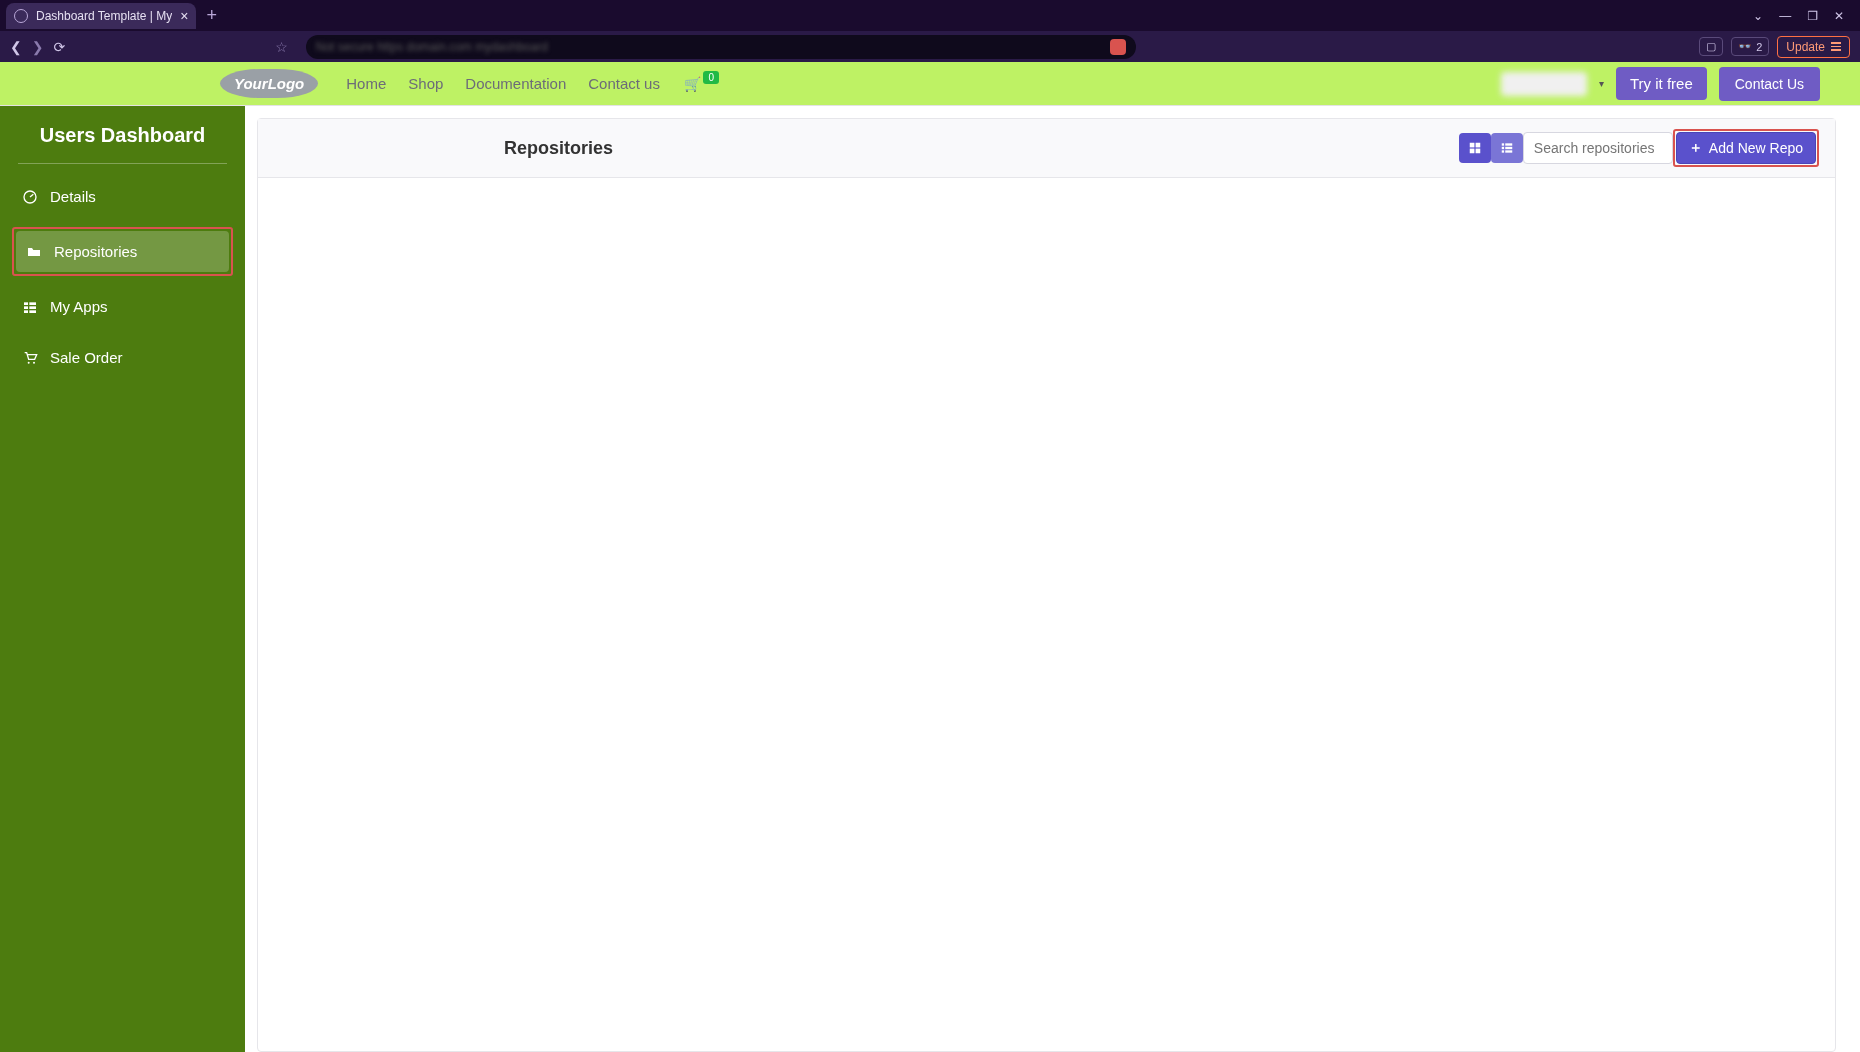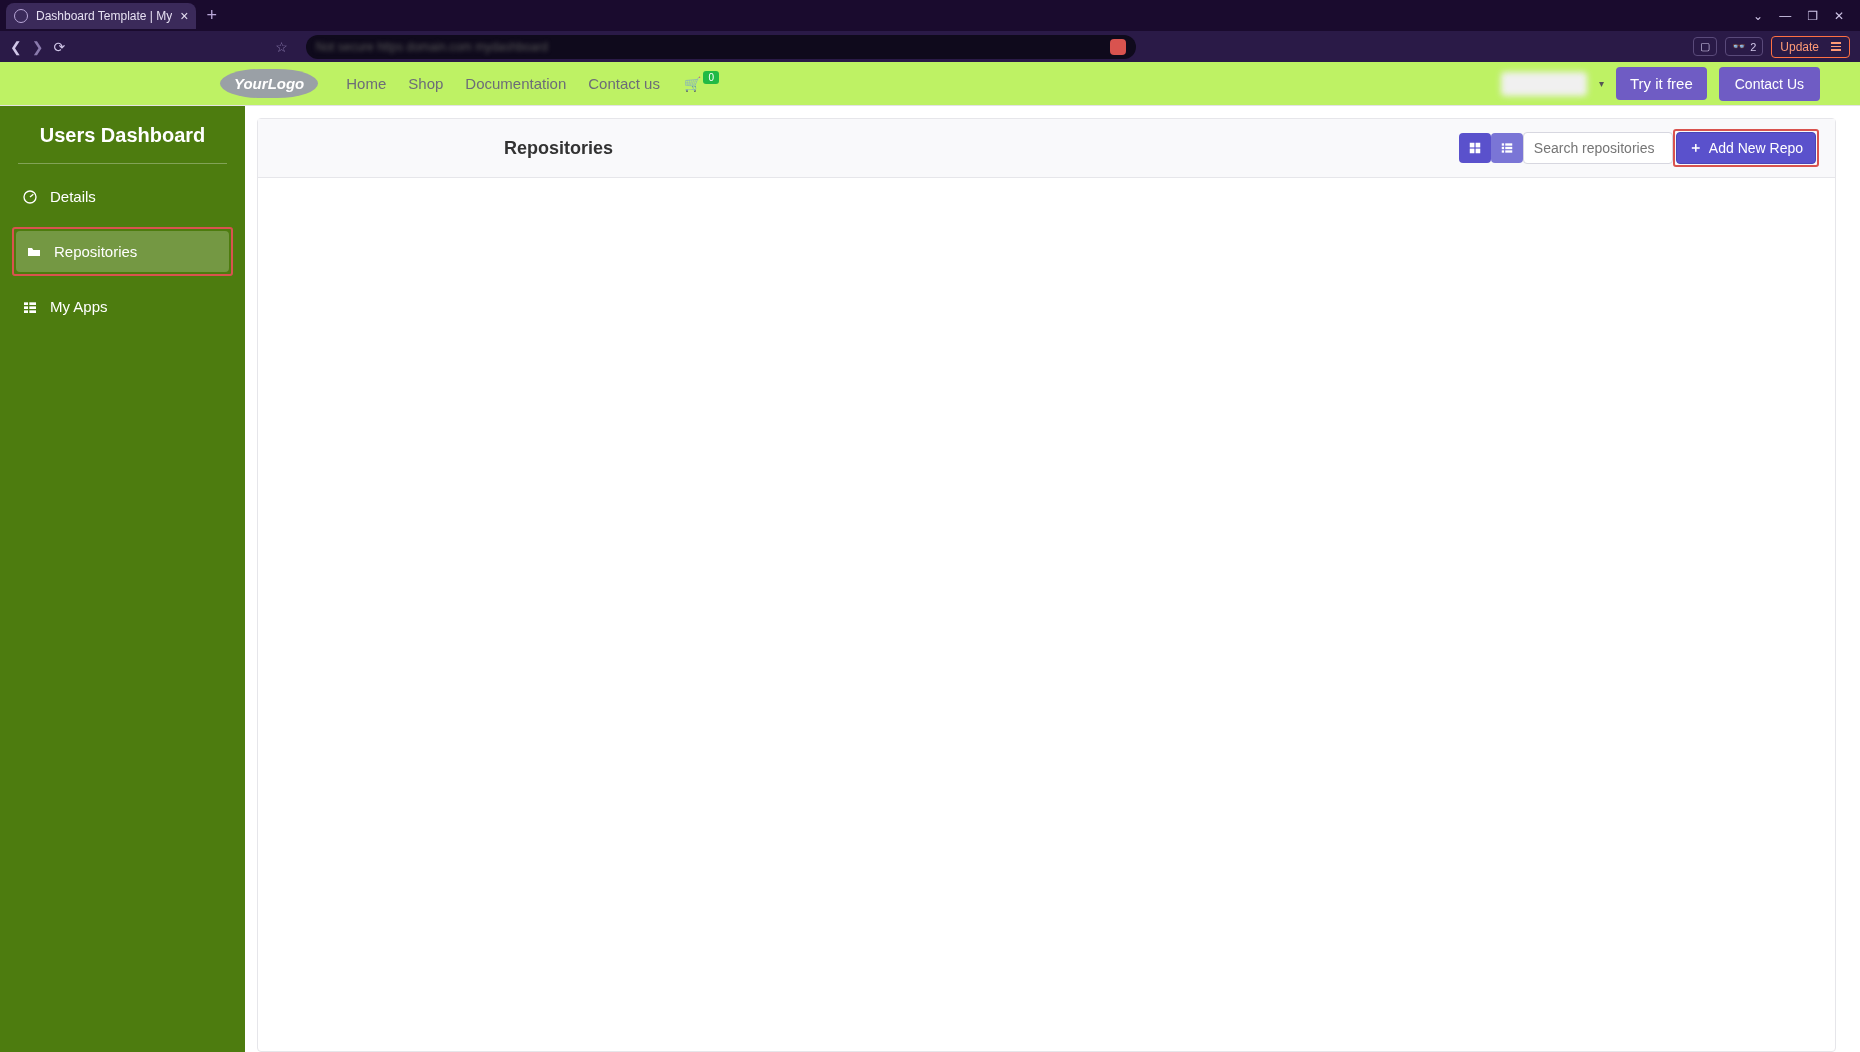--- a/index.html
+++ b/index.html
@@ -19,21 +19,21 @@
   .addr-bar { height: 31px; background: #2a1a47; display: flex; align-items: center; padding: 0 10px; gap: 10px; }
   .nav-arrow { color: #8a7aad; font-size: 14px; cursor: pointer; }
   .nav-arrow.active { color: #d0c6e8; }
   .reload { color: #d0c6e8; font-size: 14px; cursor: pointer; }
   .bookmark { color: #8a7aad; font-size: 14px; margin-left: 200px; }
   .url-field { flex: 1; background: #0f0a1c; border-radius: 14px; height: 24px; margin: 0 8px; display:flex; align-items:center; padding:0 10px; gap:6px; max-width: 830px;}
   .url-blur { color: #555; font-size: 12px; filter: blur(2px); }
   .shield { width: 16px; height: 16px; background: #d9534f; border-radius: 4px; margin-left: auto; }
   .right-tools { display: flex; gap: 8px; align-items: center; margin-left: auto; }
   .tool-box { border: 1px solid #5a4a7a; border-radius: 4px; padding: 2px 6px; color: #d0c6e8; font-size: 11px; display:flex; align-items:center; gap:4px; }
-  .update-btn { border: 1px solid #ff7043; border-radius: 4px; padding: 3px 8px; color: #ff9a76; font-size: 12px; display:flex; align-items:center; gap:12px; cursor:pointer;}
+  .update-btn { border: 1px solid #ff7043; border-radius: 4px; padding: 3px 8px; color: #ff9a76; font-size: 12px; display:flex; align-items:center; gap:6px; cursor:pointer;}
   .hamb { display:flex; flex-direction:column; gap:2px;}
   .hamb span{ width:10px; height:1.5px; background:#ff9a76; }
 
   
   .site-nav { height: 44px; border-bottom: 1px solid #e3e3e3; display: flex; align-items: center; padding: 0 40px 0 220px; background:#bef264; }
   .logo { position:relative; }
   .logo-pill { background: #9aa0a6; color: #fff; font-style: italic; font-weight: bold; padding: 6px 14px; border-radius: 50% / 60%; font-size: 15px; display:inline-block;}
   .logo-pill .y { color:#fff; }
   .nav-links { display: flex; gap: 22px; margin-left: 28px; }
   .nav-links a { color: #6c6c78; text-decoration: none; font-size: 15px; }
@@ -159,20 +159,28 @@
     <div class="side-item">
       <svg viewBox="0 0 24 24">
           <rect x="3" y="5" width="6" height="4" fill="#fff"></rect>
           <rect x="11" y="5" width="10" height="4" fill="#fff"></rect>
           <rect x="3" y="11" width="6" height="4" fill="#fff"></rect>
           <rect x="11" y="11" width="10" height="4" fill="#fff"></rect>
           <rect x="3" y="17" width="6" height="4" fill="#fff"></rect>
           <rect x="11" y="17" width="10" height="4" fill="#fff"></rect>
         </svg>
       <span>My Apps</span>
+    </div>
+    <div class="side-item">
+      <svg viewBox="0 0 24 24">
+          <path d="M4 4h3l3 10h9l3-7H8" fill="none" stroke="#fff" stroke-width="2"></path>
+          <circle cx="10" cy="19" r="1.5" fill="#fff"></circle>
+          <circle cx="18" cy="19" r="1.5" fill="#fff"></circle>
+        </svg>
+      <span>Sale Order</span>
     </div>
   </aside>
 
   <main class="content">
     <div class="panel">
       <div class="panel-header">
         <span class="panel-title">Repositories</span>
         <div class="header-tools">
           <div class="icon-btn grid">
             <svg width="14" height="14" viewBox="0 0 24 24">

